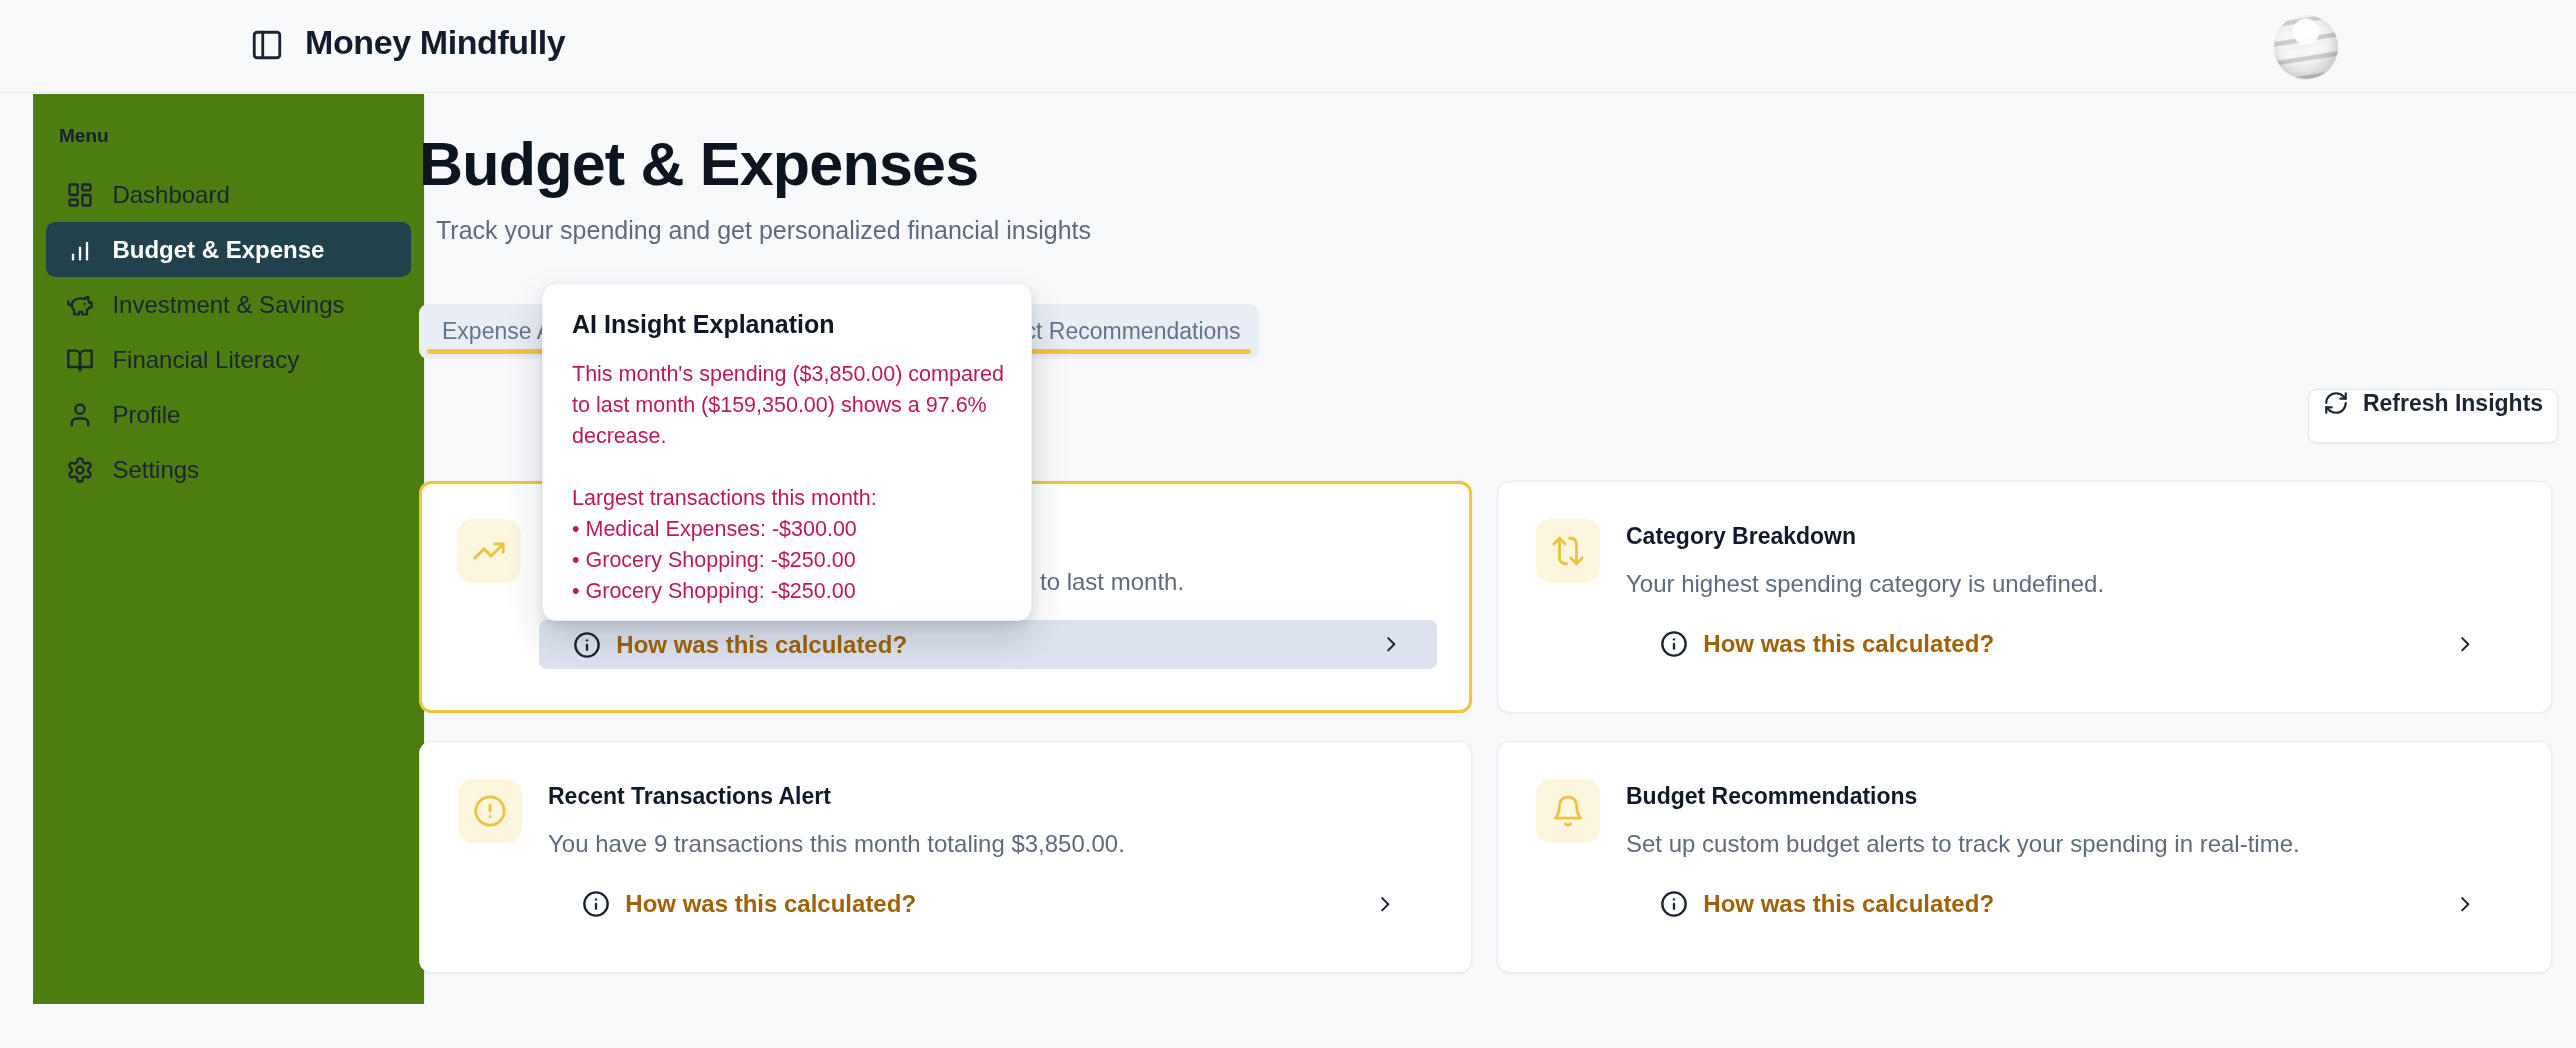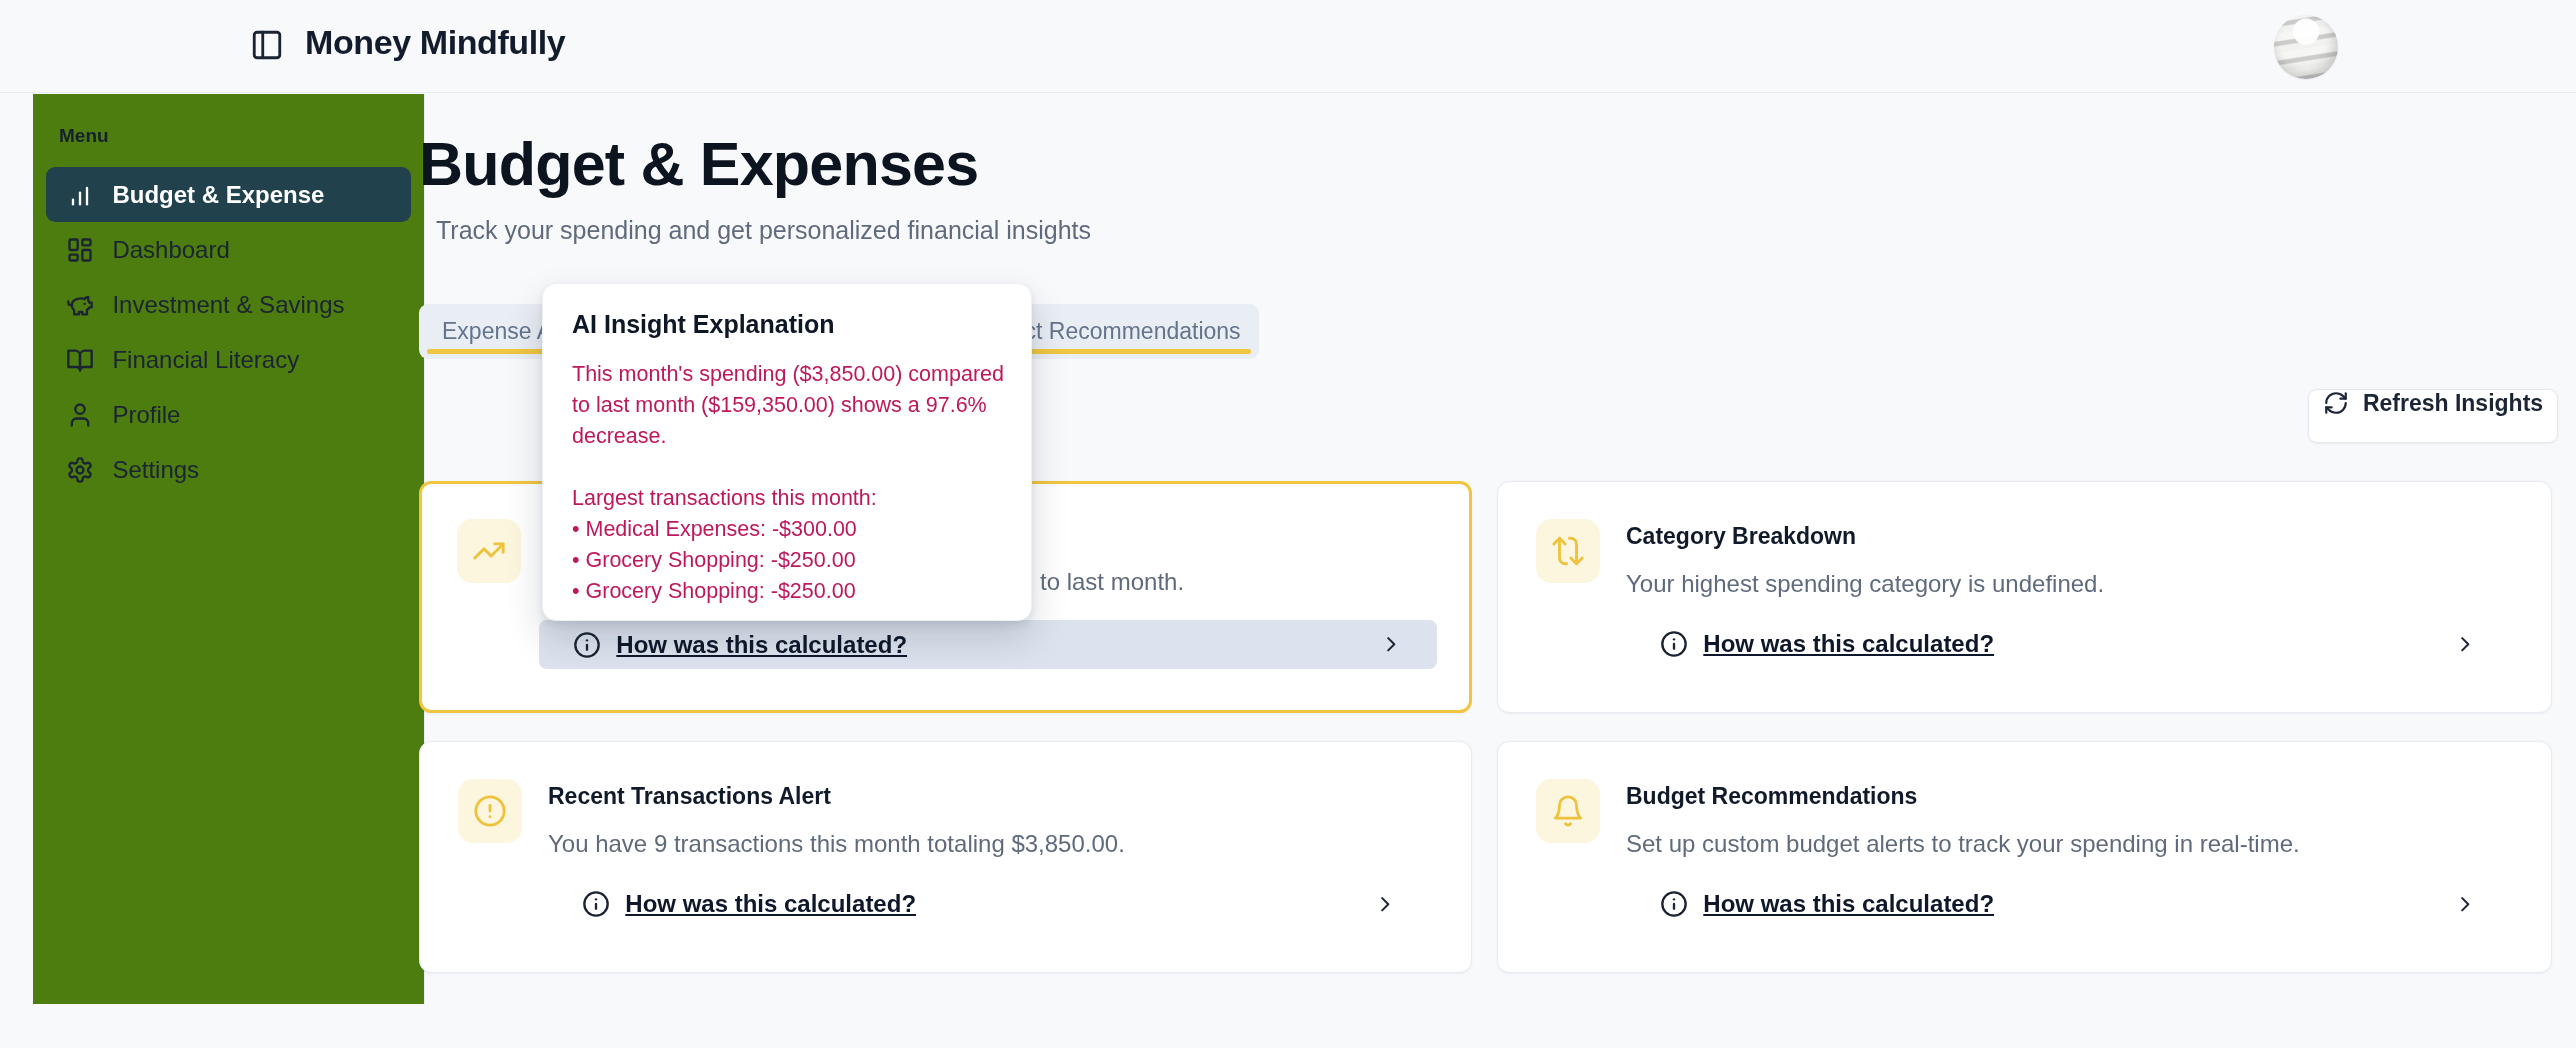--- a/index.html
+++ b/index.html
@@ -65,21 +65,21 @@
   .card-flex { display:flex; padding:37px 40px 0 38px; }
   .tile { width:64px; height:64px; flex:0 0 64px; border-radius:15.3px; background:#fcf6df;
           display:flex; align-items:center; justify-content:center; color:#eec23d; }
   .tile svg { width:34px; height:34px; }
   .card-body { margin-left:26px; flex:1; min-width:0; }
   .card-title { font-size:23px; font-weight:700; color:#101a2b; line-height:34px; }
   .card-desc { margin-top:15.3px; font-size:24px; color:#5f6b7d; line-height:31px; }
   .calc-row { margin-top:20px; height:49px; display:flex; align-items:center;
               padding:0 34px; border-radius:7.7px; cursor:pointer; }
   .calc-row .iicon { width:28px; height:28px; flex:0 0 28px; color:#1b2433; }
-  .calc-label { margin-left:15.3px; font-size:24px; font-weight:700; color:#0f172a; flex:1;text-decoration:underline; }
+  .calc-label { margin-left:15.3px; font-size:24px; font-weight:700; color:#a16207; flex:1; }
   .calc-row .chev { width:24.5px; height:24.5px; color:#1b2536; }
 
   
   .card1 .tile { position:absolute; left:35px; top:35px; }
   .card1 .frag { position:absolute; left:618px; top:84px; font-size:24px; color:#5f6b7d; }
   .card1 .calc-row { position:absolute; left:117px; top:136px; width:898px; margin:0;
                      background:#dce3ee; }
 
   
   .popover { position:absolute; left:542px; top:283px; width:490px; height:338px;
@@ -106,41 +106,41 @@
       </span>
     </button>
     <div class="app-title">Money Mindfully</div>
     <div class="avatar"></div>
   </div>
 
   <div class="sidebar">
     <div class="menu-label">Menu</div>
     <div class="nav">
 
-      <div class="nav-item active">
-        <span class="nicon">
-          <svg width="28" height="28" viewBox="0 0 24 24" fill="none" stroke="currentColor" stroke-width="2" stroke-linecap="round" stroke-linejoin="round">
-              <line x1="6" y1="20" x2="6" y2="16"></line>
-              <line x1="12" y1="20" x2="12" y2="10"></line>
-              <line x1="18" y1="20" x2="18" y2="6"></line>
-            </svg>
-        </span>
-        <span>Budget &amp; Expense</span>
-      </div>
-
       <div class="nav-item">
         <span class="nicon">
           <svg width="28" height="28" viewBox="0 0 24 24" fill="none" stroke="currentColor" stroke-width="2" stroke-linecap="round" stroke-linejoin="round">
               <rect width="7" height="9" x="3" y="3" rx="1"></rect>
               <rect width="7" height="5" x="14" y="3" rx="1"></rect>
               <rect width="7" height="9" x="14" y="12" rx="1"></rect>
               <rect width="7" height="5" x="3" y="16" rx="1"></rect>
             </svg>
         </span>
         <span>Dashboard</span>
+      </div>
+
+      <div class="nav-item active">
+        <span class="nicon">
+          <svg width="28" height="28" viewBox="0 0 24 24" fill="none" stroke="currentColor" stroke-width="2" stroke-linecap="round" stroke-linejoin="round">
+              <line x1="6" y1="20" x2="6" y2="16"></line>
+              <line x1="12" y1="20" x2="12" y2="10"></line>
+              <line x1="18" y1="20" x2="18" y2="6"></line>
+            </svg>
+        </span>
+        <span>Budget &amp; Expense</span>
       </div>
 
       <div class="nav-item">
         <span class="nicon">
           <svg width="28" height="28" viewBox="0 0 24 24" fill="none" stroke="currentColor" stroke-width="2" stroke-linecap="round" stroke-linejoin="round">
               <path d="M19 5c-1.5 0-2.8 1.4-3 2-3.5-1.5-11-.3-11 5 0 1.8 0 3 2 4.5V20h4v-2h3v2h4v-4c1-.5 1.7-1 2-2h2v-4h-2c0-1-.5-1.5-1-2V5z"></path>
               <path d="M2 9v1c0 1.1.9 2 2 2h1"></path>
               <path d="M16 11h.01"></path>
             </svg>
         </span>

